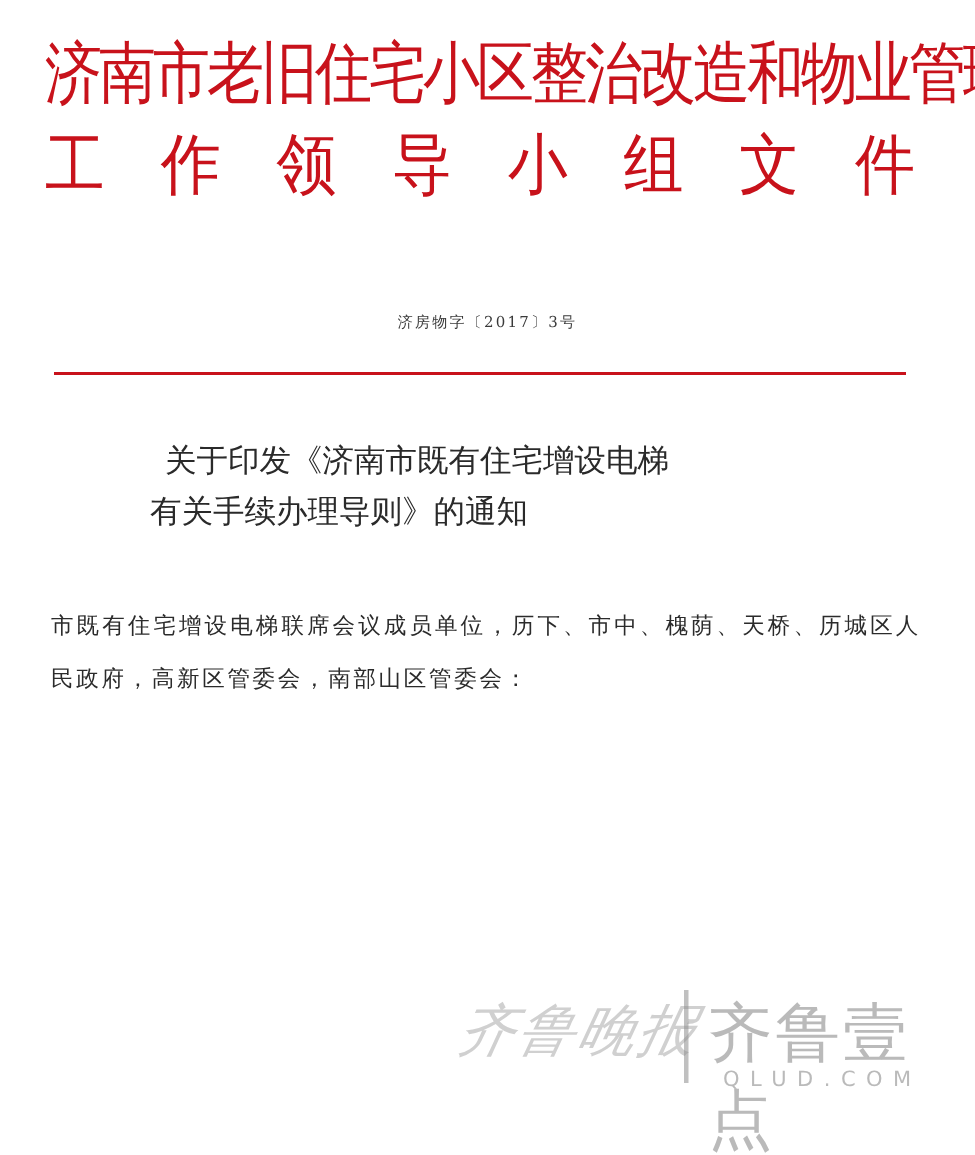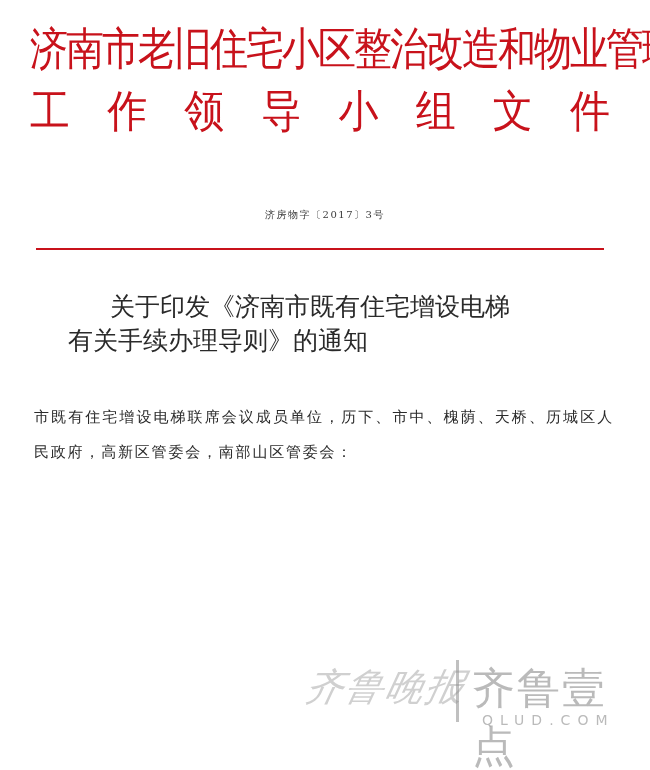--- a/index.html
+++ b/index.html
@@ -61,27 +61,27 @@
       width: 568px;
       height: 2px;
       background: #c8121b;
     }
     .title {
       position: absolute;
       left: 0;
       top: 290px;
       width: 650px;
       font-family: "DejaVu Sans", sans-serif;
-      font-size: 25px;
+      font-size: 21px;
       line-height: 34px;
       color: #2a2a2a;
       font-weight: normal;
     }
     .title .t1 { display: block; padding-left: 110px; }
-    .title .t2 { display: block; padding-left: 68px; }
+    .title .t2 { display: block; padding-left: 100px; }
     .body-text {
       position: absolute;
       left: 34px;
       top: 400px;
       width: 580px;
       font-size: 15px;
       line-height: 35px;
       color: #2b2b2b;
       letter-spacing: 1.8px;
     }

